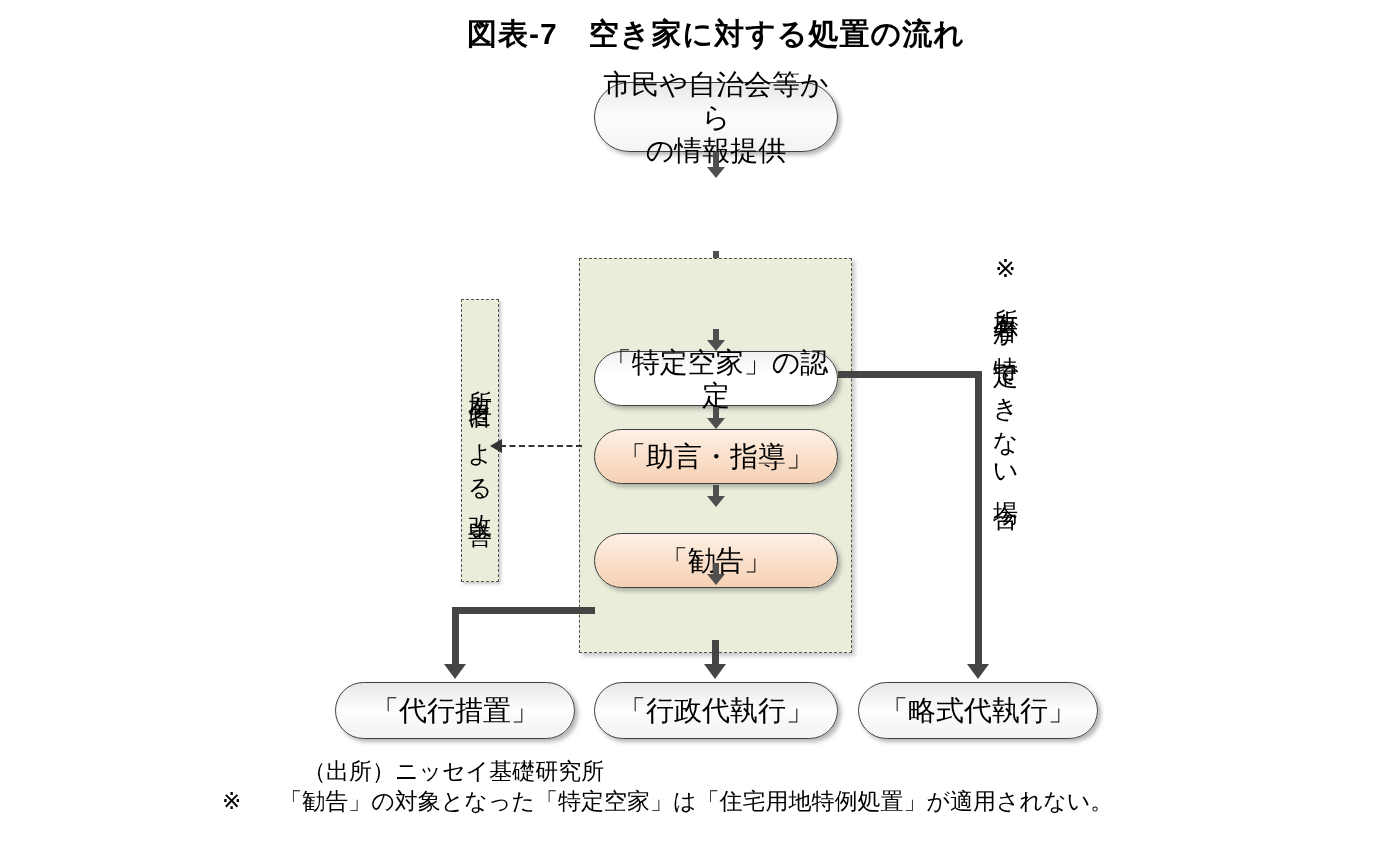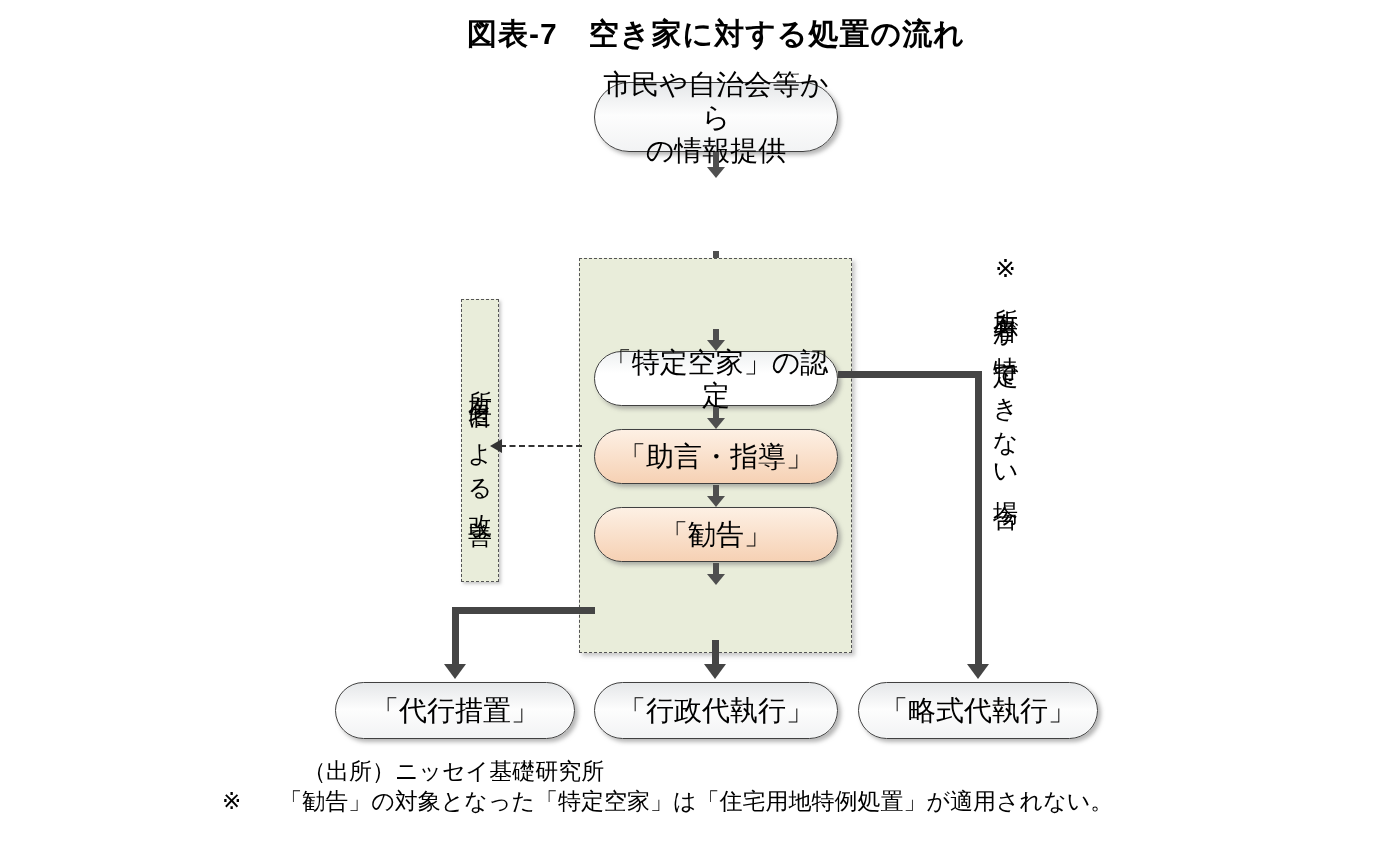--- a/index.html
+++ b/index.html
@@ -126,21 +126,21 @@
   <div class="sarrow" style="top:329px; height:11px;"></div>
 
   <div class="pill white" style="left:594px; top:351px; width:244px; height:55px; border-radius:28px;">「特定空家」の認定</div>
 
   <div class="sarrow" style="top:407px; height:11px;"></div>
 
   <div class="pill peach" style="left:594px; top:429px; width:244px; height:55px; border-radius:28px;">「助言・指導」</div>
 
   <div class="sarrow" style="top:485px; height:11px;"></div>
 
-  <div class="pill peach" style="left:594px; top:507px; width:244px; height:55px; border-radius:28px;">「勧告」</div>
+  <div class="pill peach" style="left:594px; top:533px; width:244px; height:55px; border-radius:28px;">「勧告」</div>
 
   <div class="sarrow" style="top:563px; height:11px;"></div>
 
 
   <div class="vbox">所有者による改善</div>
   <div class="dash-line"></div>
   <div class="head-left"></div>
 
   <div class="vlabel">※所有者が特定できない場合</div>
 

